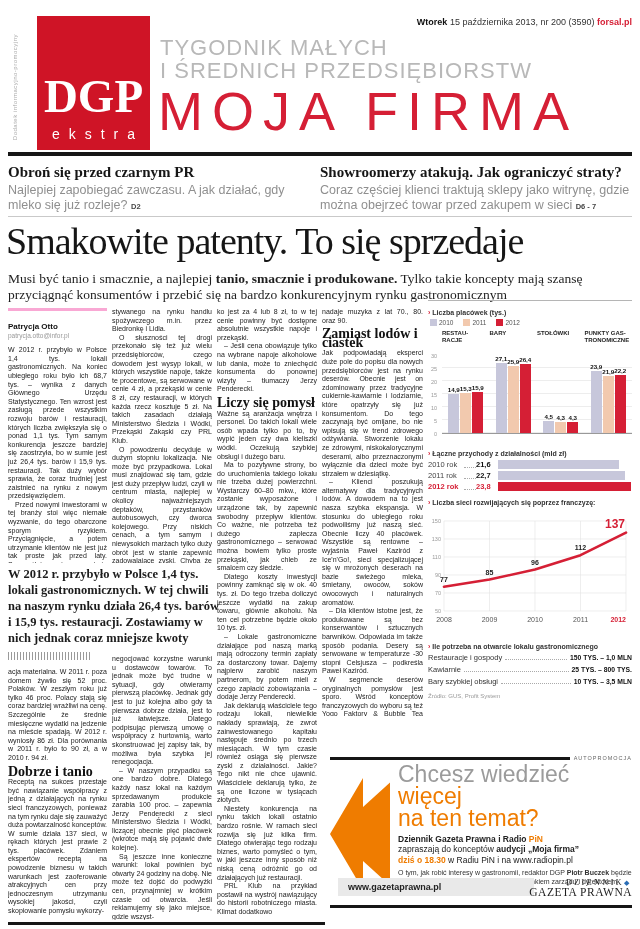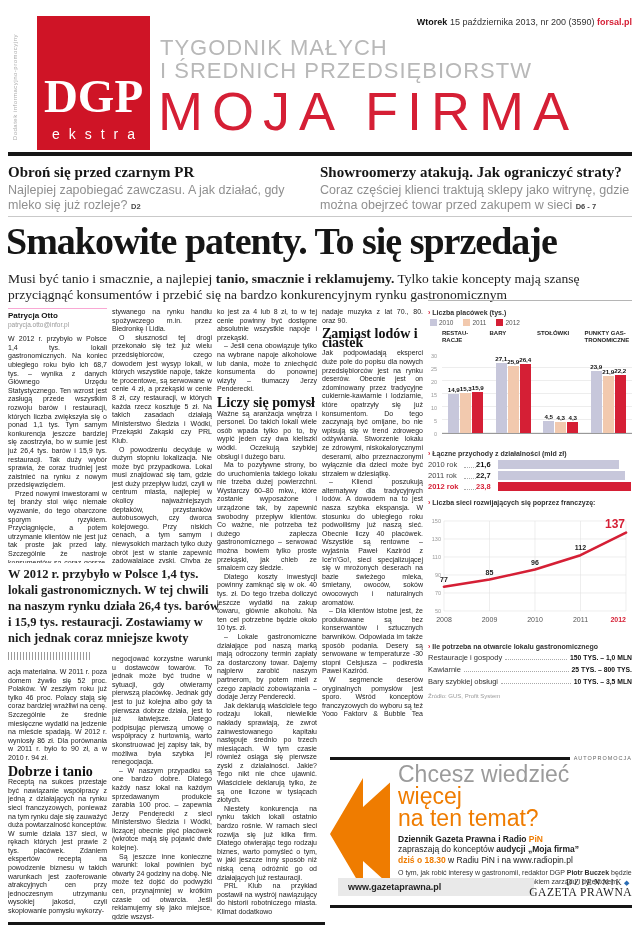--- a/index.html
+++ b/index.html
@@ -23,31 +23,31 @@
   .mast-rule{left:8px;top:152px;width:624px;height:4px;background:#161616;}
   
   .teaser{top:164px;}
   .teaser h3{margin:0 0 2px 0;font-family:"Liberation Serif",serif;font-size:15px;color:#161616;}
   .teaser .sub{font-size:12.5px;line-height:1.22;color:#8f8f8f;}
   .teaser .ref{font-size:7.5px;font-weight:700;color:#444;}
   .teaser-l{left:8px;width:292px;}
   .teaser-r{left:320px;width:312px;}
   .teaser-rule{left:8px;top:216px;width:624px;height:1px;background:#c9c9c9;}
   
-  .headline{left:6px;top:219px;width:630px;font-family:"Liberation Serif",serif;font-weight:700;
+  .headline{left:6px;top:219px;width:630px;font-family:"Liberation Serif",serif;font-weight:400;
             font-size:38px;letter-spacing:-1px;color:#161616;white-space:nowrap;}
   .lede{left:8px;top:271px;width:616px;font-family:"Liberation Serif",serif;font-size:13.5px;
         line-height:1.2;color:#1e1e1e;}
   
   .col{font-size:7px;line-height:8.6px;text-align:justify;overflow:hidden;color:#222;}
   .col p{margin:0;text-indent:7px;}
   .col p:first-child{text-indent:0;}
   .colhead{font-family:"Liberation Serif",serif;font-weight:700;font-size:14px;margin:5px 0 2px 0;
            text-align:left;color:#111;}
-  .byline{border-top:1px solid #f9a8d4;padding-top:3px;margin-bottom:6px;text-align:left;}
+  .byline{border-top:3px solid #f9a8d4;padding-top:12px;margin-bottom:6px;text-align:left;}
   .byline .nm{font-size:8px;font-weight:700;color:#111;}
   .byline .em{font-size:6.5px;color:#999;}
   .pullquote{left:8px;top:566px;width:212px;font-family:"Liberation Serif",serif;font-weight:700;
              font-size:12.5px;line-height:1.28;color:#1c1c1c;text-align:left;}
   .barcode{left:8px;top:652px;width:82px;height:8px;
            background:repeating-linear-gradient(90deg,#9a9a9a 0 1px,#fff 1px 3px);}
   .cols-rule{left:8px;top:922px;width:317px;height:3px;background:#161616;}
   
   .sidebar{left:428px;top:300px;width:204px;}
   .sb-rule{border-top:1px solid #b5b5b5;}
@@ -131,21 +131,21 @@
   </div>
   <div class="abs teaser teaser-r">
     <h3>Showroomerzy atakują. Jak ograniczyć straty?</h3>
     <div class="sub"><span>Coraz częściej klienci traktują sklepy jako witrynę, gdzie można obejrzeć towar przed zakupem w sieci</span>
       <span class="ref">D6 - 7</span></div>
   </div>
   <div class="abs teaser-rule"></div>
 
   <div class="abs headline">Smakowite patenty. To się sprzedaje</div>
   <div class="abs lede">
-    <span>Musi być tanio i smacznie, a najlepiej </span><b>tanio, smacznie i reklamujemy.</b><span> Tylko takie koncepty mają szansę przyciągnąć konsumentów i przebić się na bardzo konkurencyjnym rynku gastronomicznym</span>
+    <span>Musi być tanio i smacznie, a najlepiej </span><b>tanio, smacznie i produkowane.</b><span> Tylko takie koncepty mają szansę przyciągnąć konsumentów i przebić się na bardzo konkurencyjnym rynku gastronomicznym</span>
   </div>
 
   <div class="abs col" style="left:8px;top:308px;width:99px;height:255px;">
     <div class="byline">
       <div class="nm">Patrycja Otto</div>
       <div class="em">patrycja.otto@infor.pl</div>
     </div>
     <div>
         <p>W 2012 r. przybyło w Polsce 1,4 tys. lokali gastronomicznych. Na koniec ubiegłego roku było ich 68,7 tys. – wynika z danych Głównego Urzędu Statystycznego. Ten wzrost jest zasługą przede wszystkim rozwoju barów i restauracji, których liczba zwiększyła się o ponad 1,1 tys. Tym samym konkurencja jeszcze bardziej się zaostrzyła, bo w sumie jest już 26,4 tys. barów i 15,9 tys. restauracji. Tak duży wybór sprawia, że coraz trudniej jest zaistnieć na rynku z nowym przedsięwzięciem.</p>
         <p>Przed nowymi inwestorami w tej branży stoi więc niemałe wyzwanie, do tego obarczone sporym ryzykiem. Przyciągnięcie, a potem utrzymanie klientów nie jest już tak proste jak przed laty. Szczególnie że nastroje konsumentów są coraz gorsze, podobnie jak ich sytu-</p>

